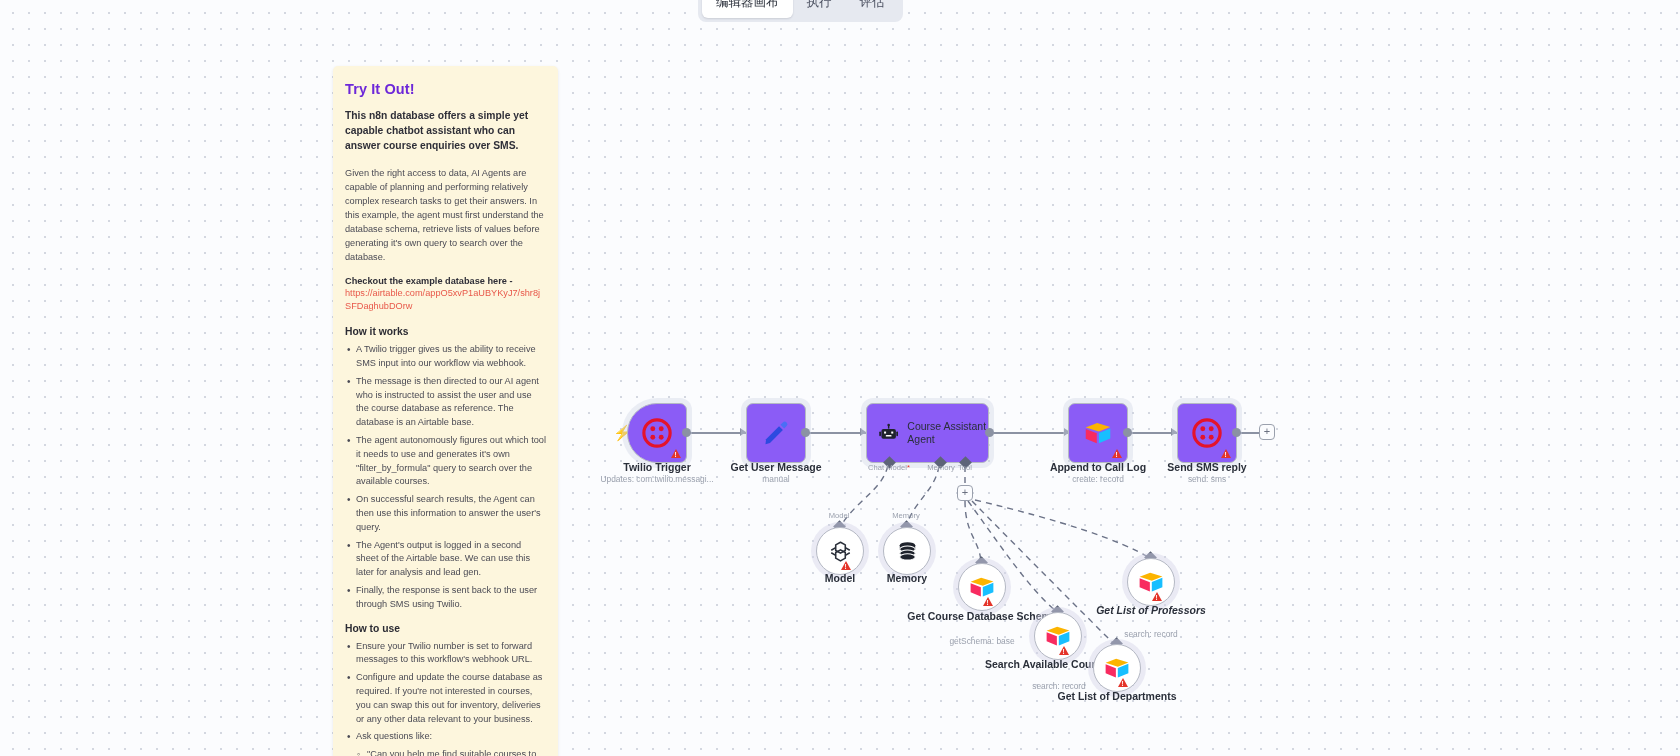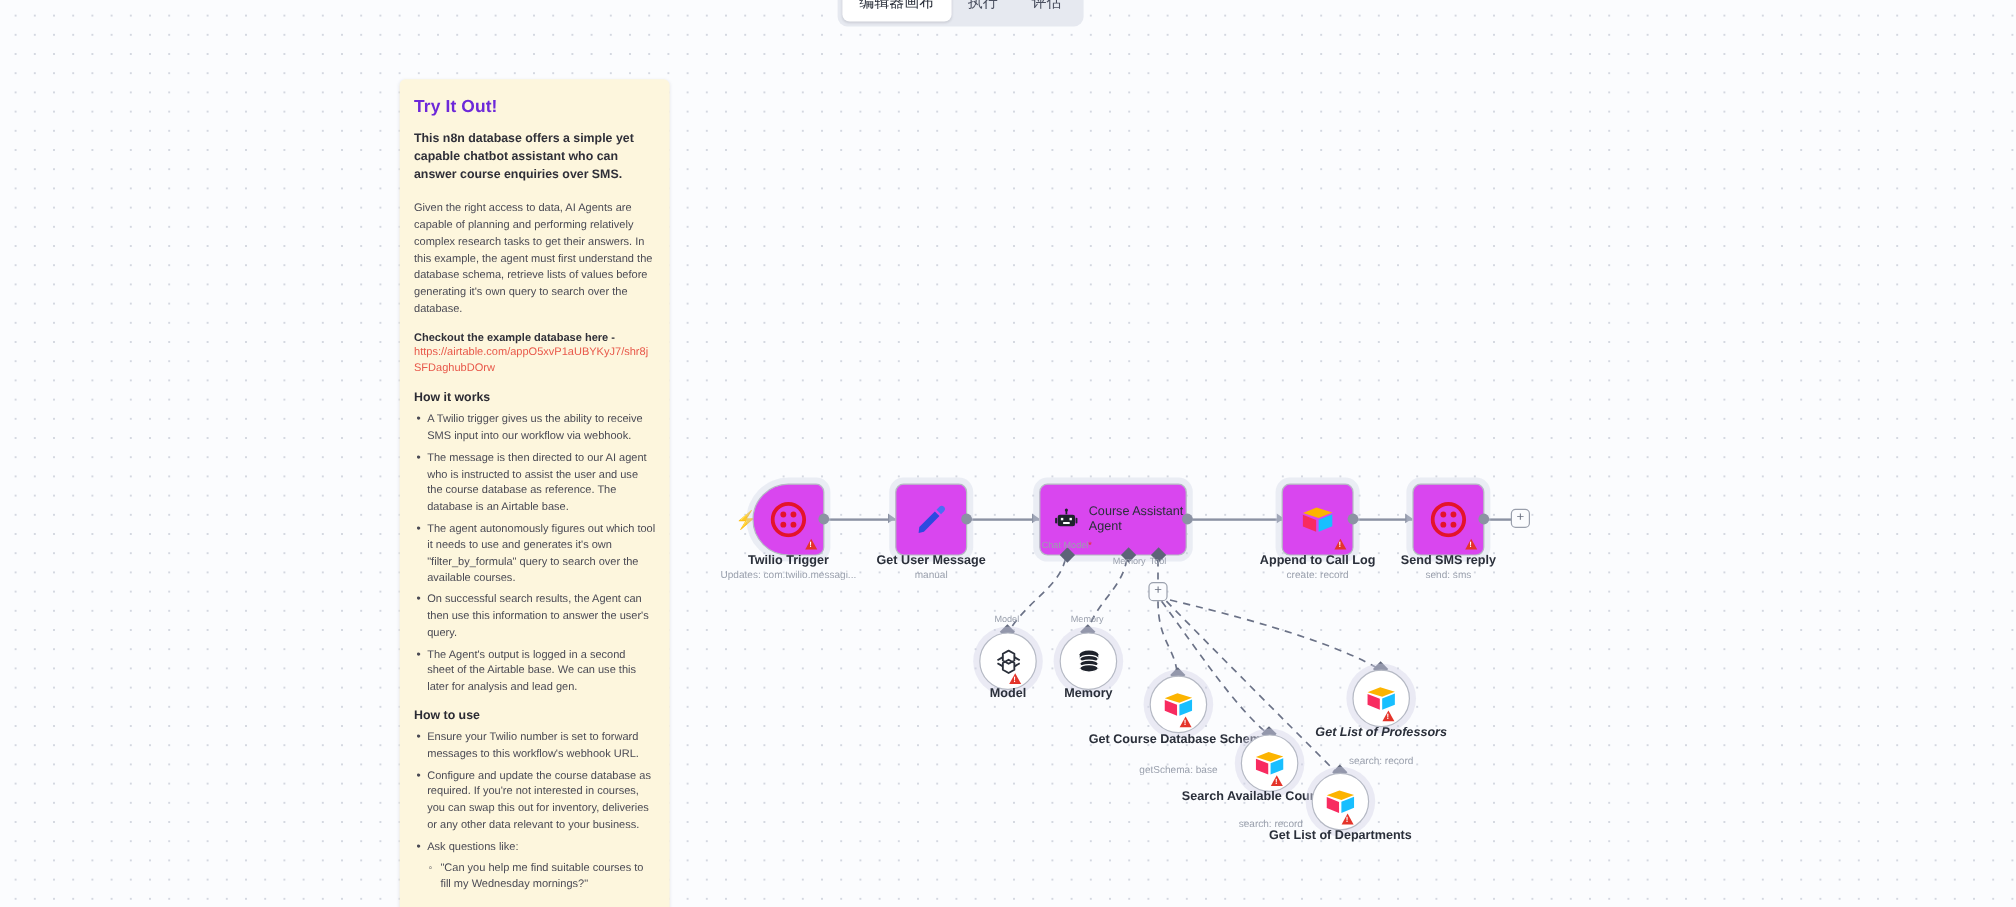--- a/index.html
+++ b/index.html
@@ -57,21 +57,21 @@
   .sticky ul ul{ margin-top:4px; }
   .sticky ul ul > li{ padding-left:11px; }
   .sticky ul ul > li:before{ content:"◦"; font-size:9px; left:1px; top:0;}
 
   
   .flow{ position:absolute; left:0; top:0; width:1680px; height:756px; pointer-events:none;}
   .flow > *{ pointer-events:auto; }
 
   .node{
     position:absolute; width:60px; height:60px;
-    background:#d946ef; border:1px solid #b5b9c4; border-radius:7px;
+    background:#8b5cf6; border:1px solid #b5b9c4; border-radius:7px;
     box-shadow:0 0 0 5px rgba(203,209,226,.35);
     display:flex; align-items:center; justify-content:center;
   }
   .node.trigger{ border-top-left-radius:30px; border-bottom-left-radius:30px; }
   .node.agent{ width:123px; justify-content:flex-start; padding-left:12px; gap:9px; }
   .node .ttl{ font-size:10.5px; color:#2a2f3a; line-height:1.25; }
 
   .nodelabel{
     position:absolute; text-align:center; font-size:10.5px; color:#2a2f3a;
     font-weight:600; line-height:1.2; width:150px; left:0;
@@ -134,20 +134,21 @@
   <div class="sub">Checkout the example database here -</div>
   <a class="link">https://airtable.com/appO5xvP1aUBYKyJ7/shr8jSFDaghubDOrw</a>
 
   <h2>How it works</h2>
   <ul>
     <li>A Twilio trigger gives us the ability to receive SMS input into our workflow via webhook.</li>
     <li>The message is then directed to our AI agent who is instructed to assist the user and use the course database as reference. The database is an Airtable base.</li>
     <li>The agent autonomously figures out which tool it needs to use and generates it's own "filter_by_formula" query to search over the available courses.</li>
     <li>On successful search results, the Agent can then use this information to answer the user's query.</li>
     <li>The Agent's output is logged in a second sheet of the Airtable base. We can use this later for analysis and lead gen.</li>
+    <li>Finally, the response is sent back to the user through SMS using Twilio.</li>
   </ul>
 
   <h2>How to use</h2>
   <ul>
     <li>Ensure your Twilio number is set to forward messages to this workflow's webhook URL.</li>
     <li>Configure and update the course database as required. If you're not interested in courses, you can swap this out for inventory, deliveries or any other data relevant to your business.</li>
     <li>
       <span>Ask questions like:</span>
       <ul>
         <li>"Can you help me find suitable courses to fill my Wednesday mornings?"</li>
@@ -219,21 +220,21 @@
       <rect x="15.2" y="10.2" width="2.5" height="2.5" fill="#fff"></rect>
       <rect x="8.4" y="14.6" width="7.2" height="1.9" rx=".8" fill="#fff"></rect>
     </svg>
     <div class="ttl">Course Assistant Agent</div>
   </div>
   <div class="dot" style="left:985px; top:428px;"></div>
 
   <div class="diamond" style="left:885px; top:458px;"></div>
   <div class="diamond" style="left:936px; top:458px;"></div>
   <div class="diamond" style="left:961px; top:458px;"></div>
-  <div class="porttag" style="left:839px; top:450px;"><span>Chat Model</span><span class="req">*</span></div>
+  <div class="porttag" style="left:839px; top:463px;"><span>Chat Model</span><span class="req">*</span></div>
   <div class="porttag" style="left:891px; top:463px;">Memory</div>
   <div class="porttag" style="left:915px; top:463px;">Tool</div>
   <div class="plusbox" style="left:957px; top:485px;">+</div>
 
   <div class="stub" style="left:1072px; top:426px;"></div>
   <div class="arrow" style="left:1064px; top:428px;"></div>
   <div class="node" style="left:1068px; top:403px;">
     <svg class="ic" width="28" height="26" viewBox="0 0 32 28">
       <path d="M2 7.6 L15 2.5 L30 7.2 L17 12.4 Z" fill="#fcb400"></path>
       <path d="M17 14.1 L30 8.9 L30 20.4 L17 25.6 Z" fill="#18bfff"></path>

